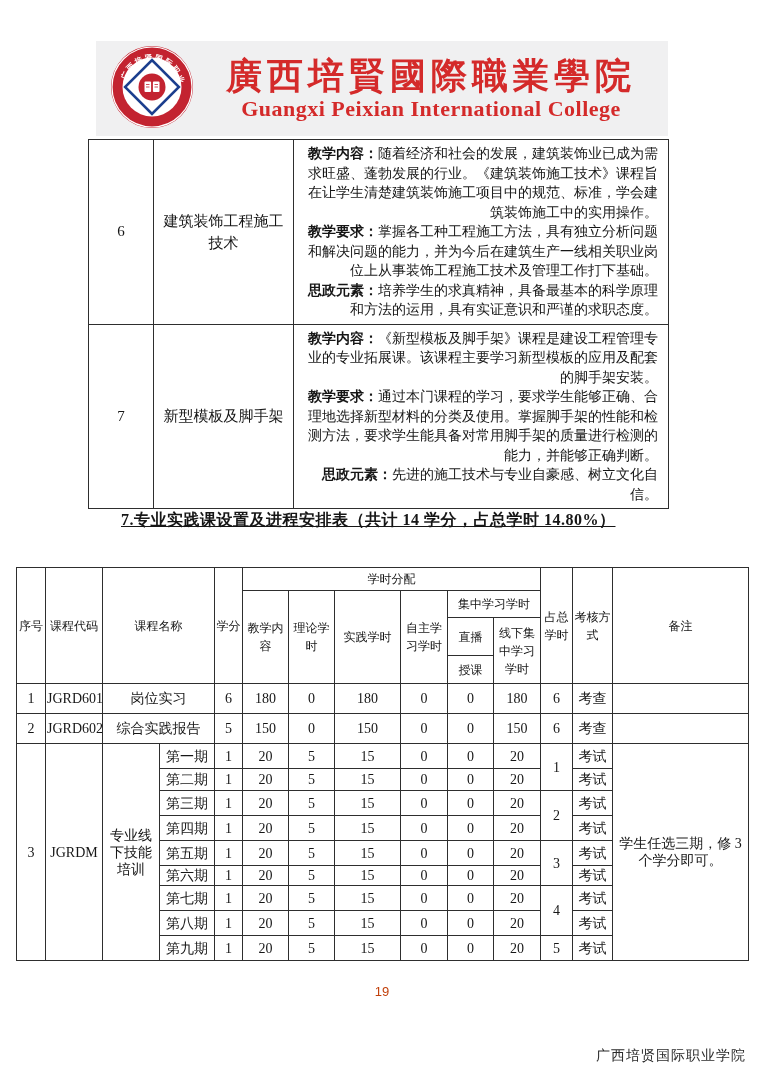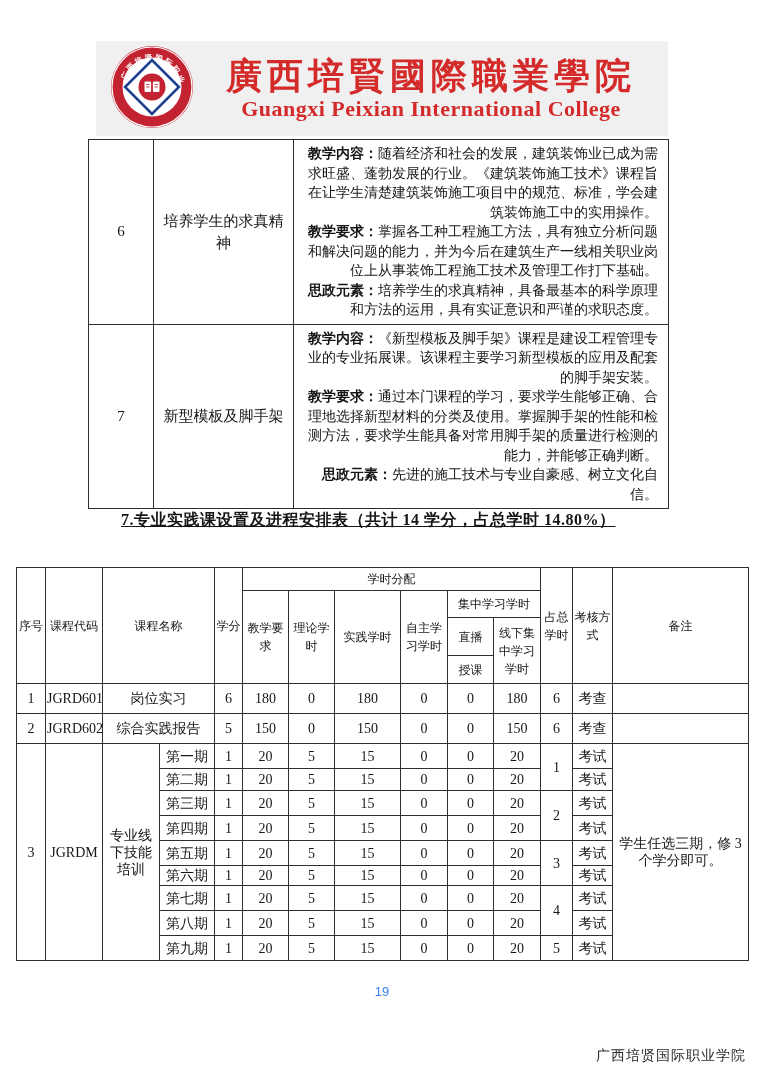--- a/index.html
+++ b/index.html
@@ -53,21 +53,21 @@
 
   
   .schedule-table { position: absolute; left: 16px; top: 567px; width: 732px; }
   .schedule-table th { font-size: 12px; line-height: 18px; padding: 0 1px; }
   .schedule-table td { font-size: 14px; line-height: 17px; padding: 0 1px; }
   .remark-cell { line-height: 22px; padding: 0 6px; }
 
   
   .page-number {
     position: absolute; top: 984px; left: 0; width: 764px;
-    text-align: center; font-size: 13px; color: #3b82f6;
+    text-align: center; font-size: 13px; color: #c2410c;
     font-family: "Liberation Sans", "DejaVu Sans", sans-serif;
   }
   .footer {
     position: absolute; top: 1047px; right: 18px;
     font-size: 14px; color: #2a2a2a; letter-spacing: 1px;
   }
 </style>
 </head>
 <body>
 
@@ -101,21 +101,21 @@
 
 <table class="course-table">
   <colgroup>
       <col style="width:65px">
       <col style="width:140px">
       <col style="width:375px">
     </colgroup>
   <tbody>
     <tr style="height:179px">
       <td>6</td>
-      <td class="cname">培养学生的求真精神</td>
+      <td class="cname">建筑装饰工程施工技术</td>
       <td class="desc">
         <p><b>教学内容：</b><span>随着经济和社会的发展，建筑装饰业已成为需求旺盛、蓬勃发展的行业。《建筑装饰施工技术》课程旨在让学生清楚建筑装饰施工项目中的规范、标准，学会建筑装饰施工中的实用操作。</span></p>
         <p><b>教学要求：</b><span>掌握各工种工程施工方法，具有独立分析问题和解决问题的能力，并为今后在建筑生产一线相关职业岗位上从事装饰工程施工技术及管理工作打下基础。</span></p>
         <p><b>思政元素：</b><span>培养学生的求真精神，具备最基本的科学原理和方法的运用，具有实证意识和严谨的求职态度。</span></p>
       </td>
     </tr>
     <tr style="height:160px">
       <td>7</td>
       <td class="cname">新型模板及脚手架</td>
       <td class="desc">
@@ -151,21 +151,21 @@
       <th rowspan="4">序号</th>
       <th rowspan="4">课程代码</th>
       <th rowspan="4" colspan="2">课程名称</th>
       <th rowspan="4">学分</th>
       <th colspan="6">学时分配</th>
       <th rowspan="4">占总学时</th>
       <th rowspan="4">考核方式</th>
       <th rowspan="4">备注</th>
     </tr>
     <tr style="height:27px">
-      <th rowspan="3">教学要求</th>
+      <th rowspan="3">教学内容</th>
       <th rowspan="3">理论学时</th>
       <th rowspan="3">实践学时</th>
       <th rowspan="3">自主学习学时</th>
       <th colspan="2">集中学习学时</th>
     </tr>
     <tr style="height:38px">
       <th>直播</th>
       <th rowspan="2">线下集中学习学时</th>
     </tr>
     <tr style="height:28px">

